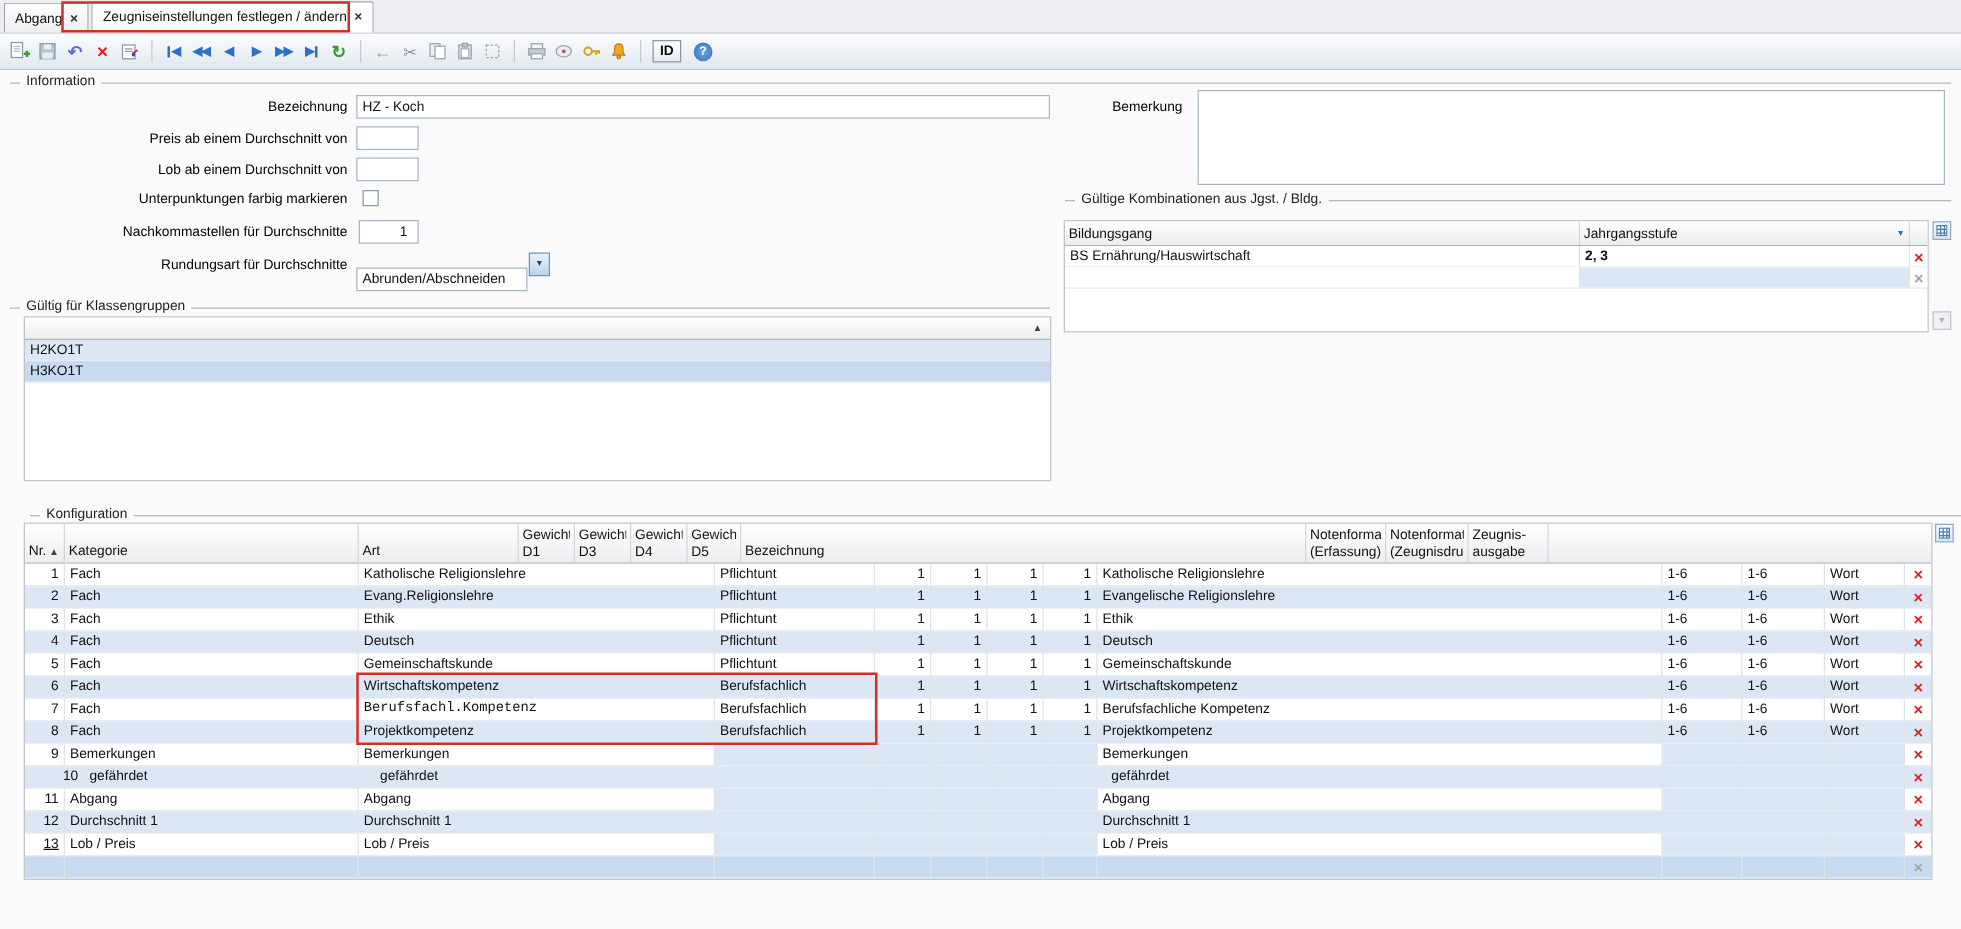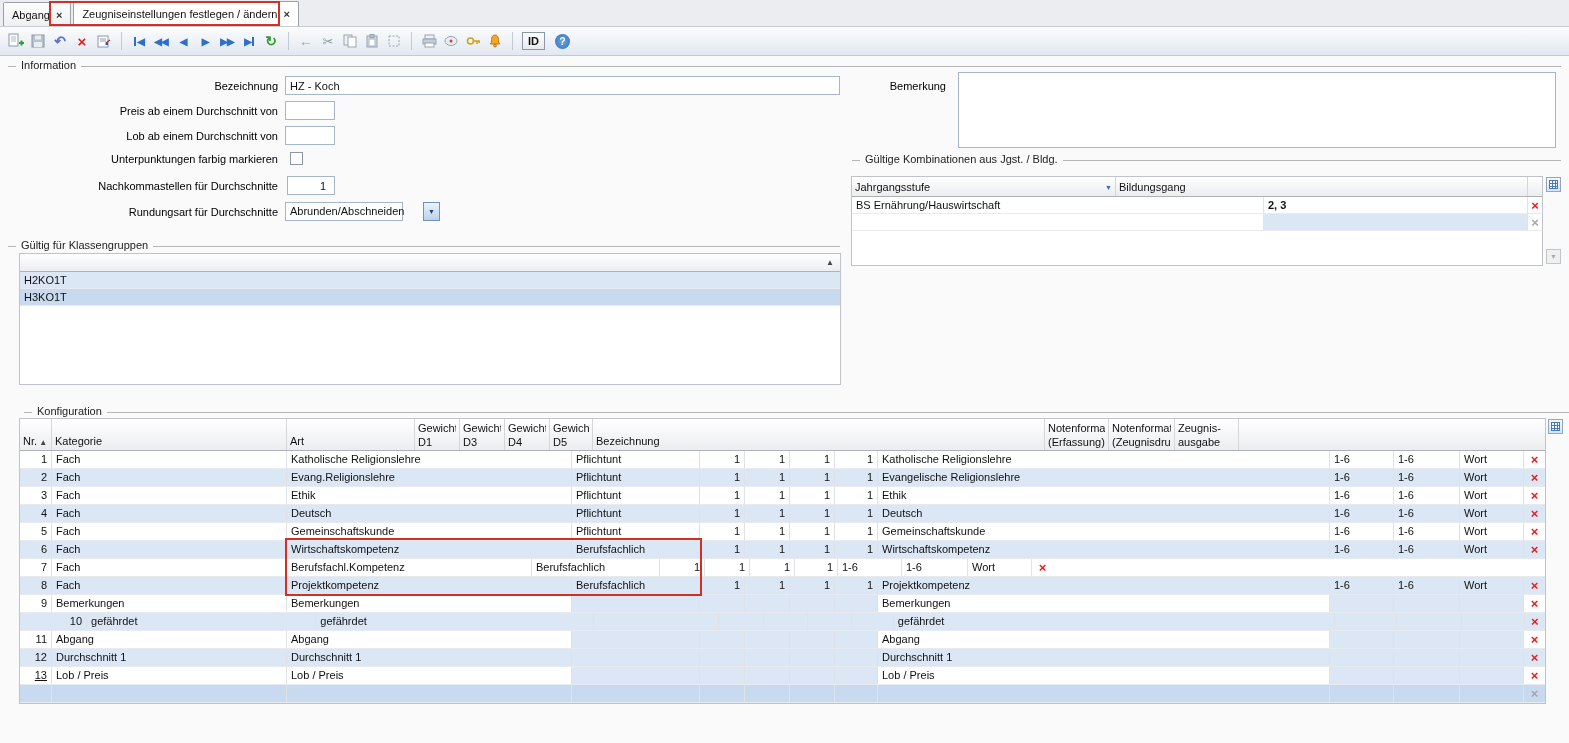--- a/index.html
+++ b/index.html
@@ -195,41 +195,41 @@
 <div class="lblr" style="left:0;top:130px;width:278px">Lob ab einem Durchschnitt von</div>
 <input class="inp" style="left: 285px; top: 126px; width: 50px; height: 19px;" value="">
 
 <div class="lblr" style="left:0;top:153px;width:278px">Unterpunktungen farbig markieren</div>
 <div class="cb" style="left:290px;top:152px"></div>
 
 <div class="lblr" style="left:0;top:180px;width:278px">Nachkommastellen für Durchschnitte</div>
 <input class="inp" style="left: 287px; top: 176px; width: 48px; height: 19px; text-align: right; padding-right: 8px;" value="1">
 
 <div class="lblr" style="left:0;top:206px;width:278px">Rundungsart für Durchschnitte</div>
-<div class="inp" style="left:285px;top:202px;width:118px;height:19px">
+<div class="inp" style="left:285px;top:214px;width:137px;height:19px">
   <span>Abrunden/Abschneiden</span>
 </div>
 <div class="combobtn" style="left:423px;top:202px">
   <span>▼</span>
 </div>
 
 <div class="lblr" style="left:836px;top:80px;width:110px">Bemerkung</div>
 <textarea class="inp" style="left: 958px; top: 72px; width: 598px; height: 76px;"></textarea>
 
 <div class="grp" style="left:852px;top:160px;width:709px">
   <span>Gültige Kombinationen aus Jgst. / Bldg.</span>
 </div>
 <div class="tbl" style="left:851px;top:176px;width:692px;height:90px">
   <div class="thead" style="height:20px">
+    <div class="th" style="width:412px">
+      <div class="thl">Bildungsgang</div>
+    </div>
     <div class="th" style="width:264px">
       <div class="thl">Jahrgangsstufe</div>
       <span class="filterarrow">▼</span>
-    </div>
-    <div class="th" style="width:412px">
-      <div class="thl">Bildungsgang</div>
     </div>
     <div class="th" style="width:14px;border-right:none"></div>
   </div>
   <div id="komb-body">
       <div class="tr">
         <div class="td" style="width: 412px;">BS Ernährung/Hauswirtschaft</div>
         <div class="td" style="width: 264px; font-weight: bold;">2, 3</div>
         <div class="td tddel" style="width: 14px;">
           <span class="delx">×</span>
         </div>
@@ -417,26 +417,27 @@
         <div class="td" style="width: 64px;">1-6</div>
         <div class="td" style="width: 66px;">1-6</div>
         <div class="td" style="width: 64px;">Wort</div>
         <div class="td tddel" style="width: 21px;">
           <span class="delx">×</span>
         </div>
       </div>
       <div class="tr">
         <div class="td ar" style="width: 32px;">7</div>
         <div class="td" style="width: 235px;">Fach</div>
-        <div class="td" style="width: 245px;">Berufsfachl.Kompetenz</div>
+        <div class="td" style="width: 285px; font-family: Liberation Mono, monospace;">Berufsfachl.Kompetenz</div>
         <div class="td" style="width: 128px;">Berufsfachlich</div>
         <div class="td ar" style="width: 45px;">1</div>
         <div class="td ar" style="width: 45px;">1</div>
         <div class="td ar" style="width: 45px;">1</div>
         <div class="td ar" style="width: 43px;">1</div>
+        <div class="td" style="width: 452px;">Berufsfachliche Kompetenz</div>
         <div class="td" style="width: 64px;">1-6</div>
         <div class="td" style="width: 66px;">1-6</div>
         <div class="td" style="width: 64px;">Wort</div>
         <div class="td tddel" style="width: 21px;">
           <span class="delx">×</span>
         </div>
       </div>
       <div class="tr stripe">
         <div class="td ar" style="width: 32px;">8</div>
         <div class="td" style="width: 235px;">Fach</div>
@@ -465,21 +466,21 @@
         <div class="td ar dim" style="width: 43px;"></div>
         <div class="td" style="width: 452px;">Bemerkungen</div>
         <div class="td dim" style="width: 64px;"></div>
         <div class="td dim" style="width: 66px;"></div>
         <div class="td dim" style="width: 64px;"></div>
         <div class="td tddel" style="width: 21px;">
           <span class="delx">×</span>
         </div>
       </div>
       <div class="tr stripe">
-        <div class="td ar" style="width: 48px; margin-left: 20px;">10</div>
+        <div class="td ar" style="width: 48px;">10</div>
         <div class="td" style="width: 235px;">gefährdet</div>
         <div class="td" style="width: 285px;">gefährdet</div>
         <div class="td dim" style="width: 128px;"></div>
         <div class="td ar dim" style="width: 45px;"></div>
         <div class="td ar dim" style="width: 45px;"></div>
         <div class="td ar dim" style="width: 45px;"></div>
         <div class="td ar dim" style="width: 43px;"></div>
         <div class="td" style="width: 452px;">gefährdet</div>
         <div class="td dim" style="width: 64px;"></div>
         <div class="td dim" style="width: 66px;"></div>

